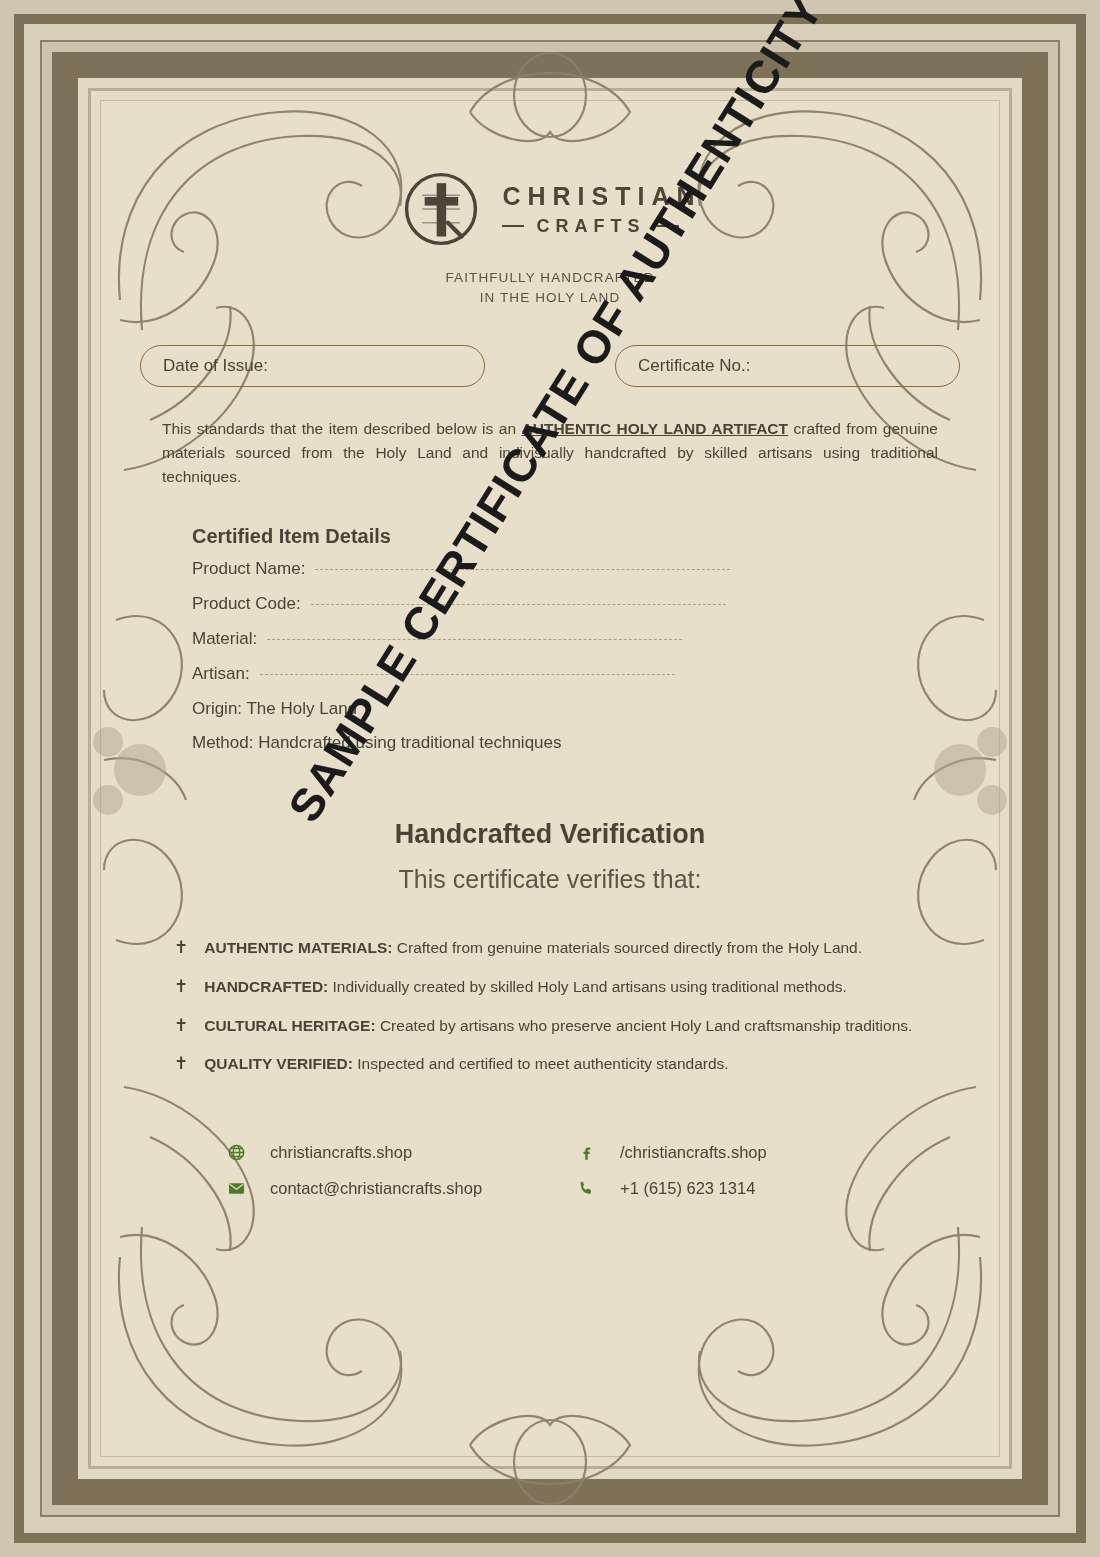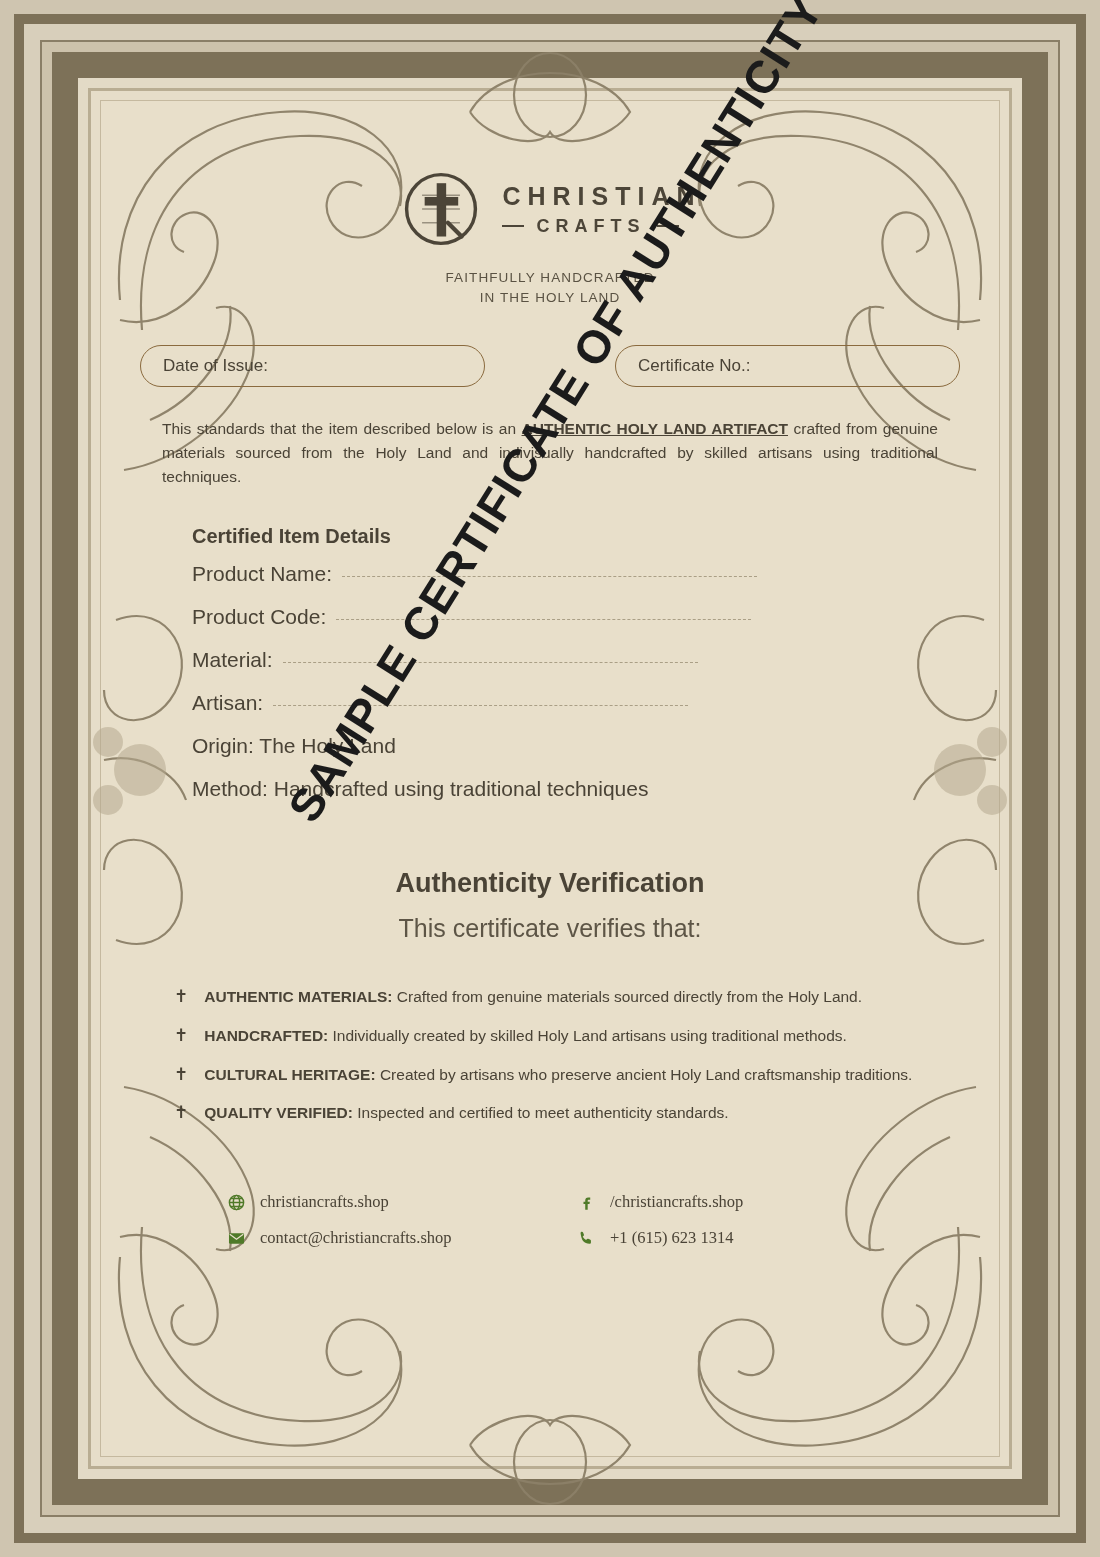--- a/index.html
+++ b/index.html
@@ -167,21 +167,21 @@
     padding-left: 52px;
   }
 
   .detail-list {
     margin-top: 4px;
     padding-left: 52px;
   }
   .detail-line {
     display: flex;
     align-items: baseline;
-    font-size: 21px;
+    font-size: 17px;
     color: #4a4336;
     line-height: 2.05;
     white-space: nowrap;
   }
   .detail-label { flex: 0 0 auto; }
   .dashed {
     flex: 1 1 auto;
     margin-left: 10px;
     position: relative;
     top: -4px;
@@ -229,22 +229,21 @@
     padding-left: 86px;
     display: grid;
     grid-template-columns: 350px 1fr;
     row-gap: 16px;
     font-size: 16.5px;
     color: #4a4336;
   }
   .contact-item {
     display: flex;
     align-items: center;
-    gap: 14px;
-    font-family: Liberation Serif, serif;
+    gap: 24px;
   }
   .c-icon {
     width: 20px;
     height: 20px;
     flex: 0 0 auto;
     display: inline-flex;
     align-items: center;
     justify-content: center;
     color: #4f7a28;
   }
@@ -393,21 +392,21 @@
         <span class="dashed"></span>
       </div>
       <div class="detail-line">
         <span class="detail-label">Origin: The Holy Land</span>
       </div>
       <div class="detail-line">
         <span class="detail-label">Method: Handcrafted using traditional techniques</span>
       </div>
     </div>
 
-    <div class="verify-title">Authenticity Verification</div>
+    <div class="verify-title">Handcrafted Verification</div>
     <div class="verify-sub">This certificate verifies that:</div>
 
     <div class="bullets">
       <div class="bullet">
         <span class="cross">✝</span>
         <span><b>AUTHENTIC MATERIALS:</b><span> Crafted from genuine materials sourced directly from the Holy Land.</span></span>
       </div>
       <div class="bullet">
         <span class="cross">✝</span>
         <span><b>HANDCRAFTED:</b><span> Individually created by skilled Holy Land artisans using traditional methods.</span></span>

